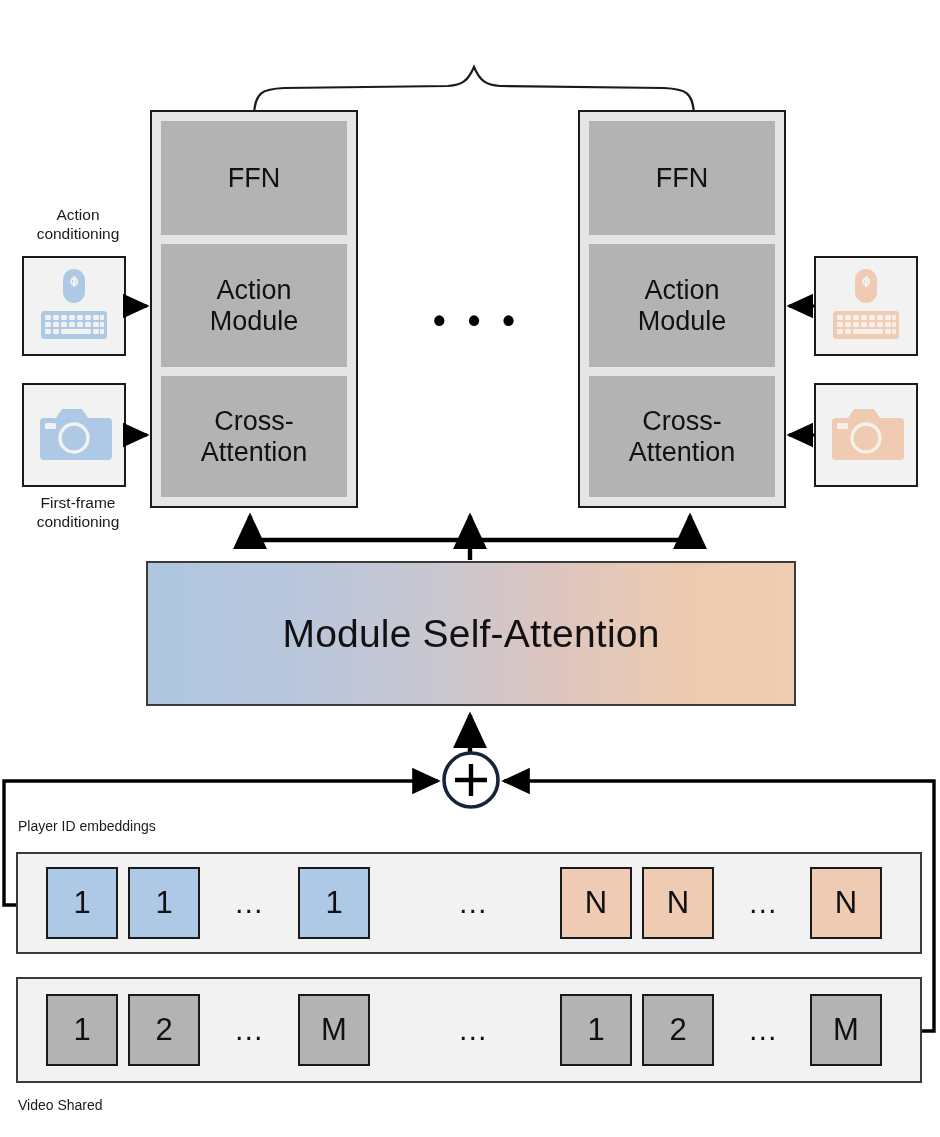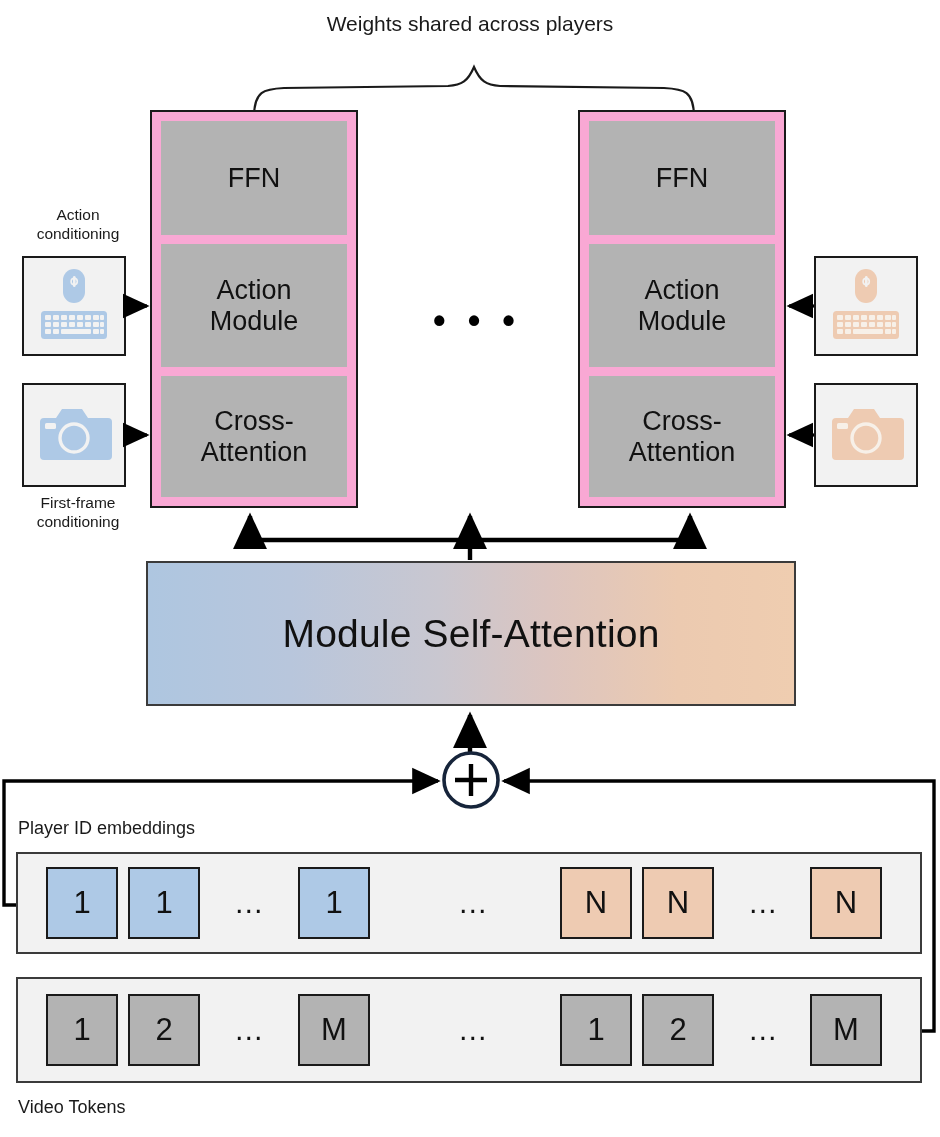--- a/index.html
+++ b/index.html
@@ -27,28 +27,28 @@
     text-align: center;
     white-space: nowrap;
   }
   .side-label {
     font-size: 15.5px;
     color: #1a1a1a;
     text-align: center;
     line-height: 1.25;
   }
   .row-label {
-    font-size: 18px;
+    font-size: 14px;
     color: #1a1a1a;
     white-space: nowrap;
   }
 
   
   .tower {
-    background: #f9a8d4;
+    background: #e5e5e5;
     border: 2.5px solid #1a1a1a;
     box-sizing: border-box;
     display: flex;
     flex-direction: column;
     justify-content: space-between;
     padding: 9px;
   }
   .block {
     background: #b3b3b3;
     color: #111111;
@@ -122,21 +122,20 @@
     color: #000000;
     letter-spacing: 6px;
     font-weight: 700;
   }
 </style>
 </head>
 <body>
 
 <div id="diagram">
 
-  <div class="abs title-text" style="left:230px; top:12px; width:480px;">Weights shared across players</div>
 
   <svg class="abs" style="left:240px; top:55px;" width="470" height="62">
     <path d="M 14,62 C 14,36 24,34 44,33 L 208,31 C 222,30 228,26 234,12
              C 240,26 246,30 260,31 L 424,33 C 444,34 454,36 454,62" fill="none" stroke="#1a1a1a" stroke-width="2.2"></path>
   </svg>
 
   <div class="abs tower" style="left:150px; top:110px; width:208px; height:398px;">
     <div class="block" style="height:114px;">FFN</div>
     <div class="block" style="height:123px; white-space:pre-line;">Action
 Module</div>
@@ -298,15 +297,15 @@
       <div class="abs token tok-gray" style="left: 28px; width: 72px; height: 72px; top: calc(50% - 36px);">1</div>
       <div class="abs token tok-gray" style="left: 110px; width: 72px; height: 72px; top: calc(50% - 36px);">2</div>
       <div class="abs dots-cell" style="left: 196px; top: 0px; width: 72px; height: 100%;">…</div>
       <div class="abs token tok-gray" style="left: 280px; width: 72px; height: 72px; top: calc(50% - 36px);">M</div>
       <div class="abs dots-cell" style="left: 420px; top: 0px; width: 72px; height: 100%;">…</div>
       <div class="abs token tok-gray" style="left: 542px; width: 72px; height: 72px; top: calc(50% - 36px);">1</div>
       <div class="abs token tok-gray" style="left: 624px; width: 72px; height: 72px; top: calc(50% - 36px);">2</div>
       <div class="abs dots-cell" style="left: 710px; top: 0px; width: 72px; height: 100%;">…</div>
       <div class="abs token tok-gray" style="left: 792px; width: 72px; height: 72px; top: calc(50% - 36px);">M</div>
     </div>
-  <div class="abs row-label" style="left:18px; top:1097px;">Video Tokens</div>
+  <div class="abs row-label" style="left:18px; top:1097px;">Video Shared</div>
 
 </div>
 
 </body></html>

